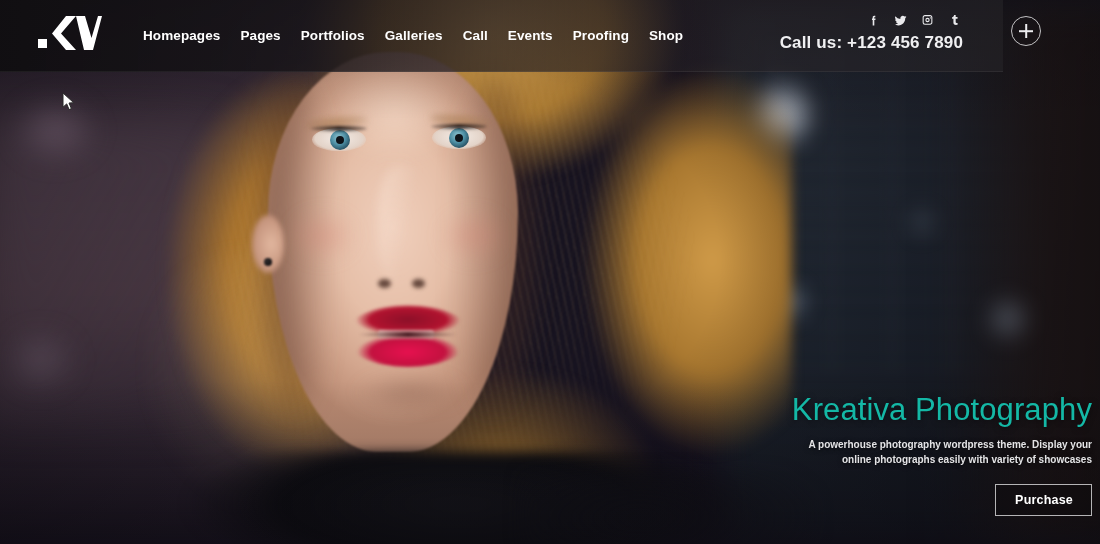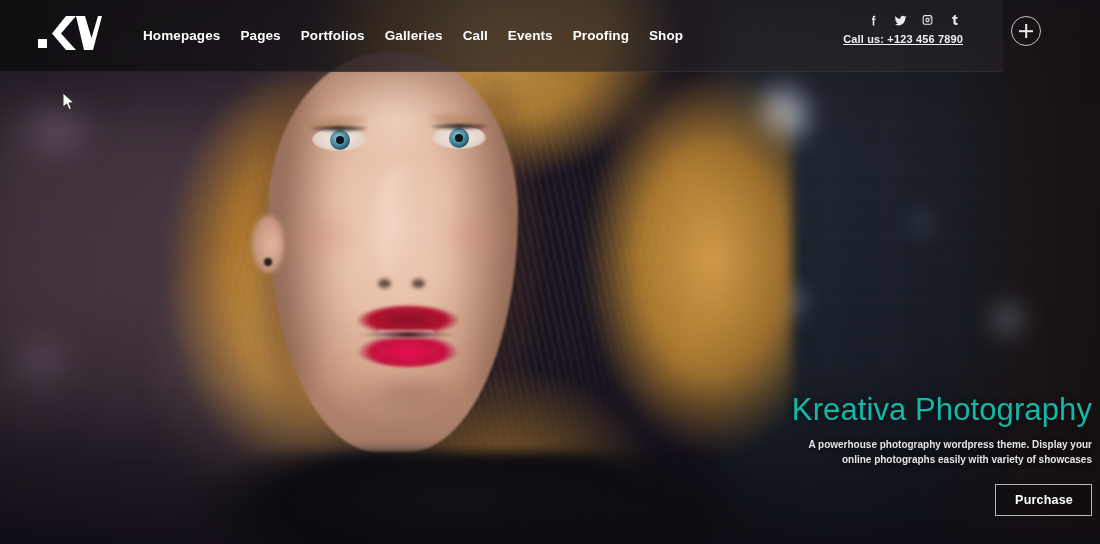--- a/index.html
+++ b/index.html
@@ -214,21 +214,21 @@
   .nav a {
     color:#fff; text-decoration:none; font-size:13.5px; font-weight:bold;
     letter-spacing:.1px; padding:12px 10px; line-height:72px; white-space:nowrap;
   }
   .nav a:first-child { padding-left:0; }
 
   .top-right { position:absolute; right:40px; top:13px; text-align:right; }
   .socials { display:flex; justify-content:flex-end; gap:14px; margin-bottom:6px; padding-right:2px; }
   .socials a { display:inline-flex; width:13px; height:14px; align-items:center; justify-content:center; color:#e8e8ea; }
   .socials svg { width:13px; height:13px; fill:#e9e9ec; display:block; }
-  .callus { color:#f0f0f2; font-size:11px; font-weight:bold; letter-spacing:.15px; white-space:nowrap;text-decoration:underline; }
+  .callus { color:#f0f0f2; font-size:17px; font-weight:bold; letter-spacing:.15px; white-space:nowrap; }
 
   .plus-btn {
     position:absolute; left:1011px; top:16px; width:30px; height:30px; border-radius:50%;
     border:1px solid rgba(236,236,238,.80); cursor:pointer;
   }
   .plus-btn::before, .plus-btn::after {
     content:""; position:absolute; background:#ececee;
   }
   .plus-btn::before { left:50%; top:7px; width:1.6px; height:14px; transform:translateX(-50%); }
   .plus-btn::after  { top:50%; left:7px; height:1.6px; width:14px; transform:translateY(-50%); }

